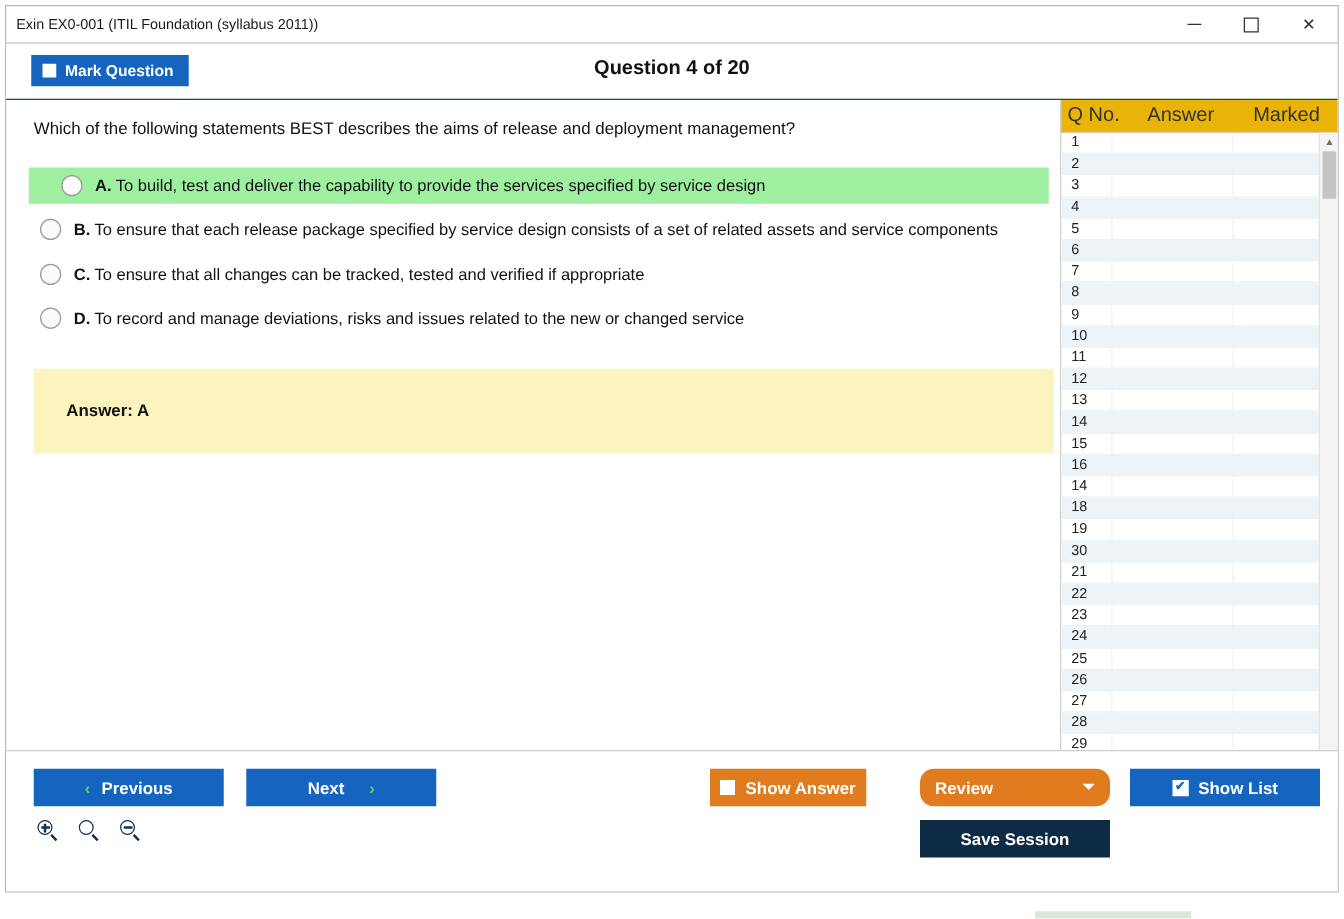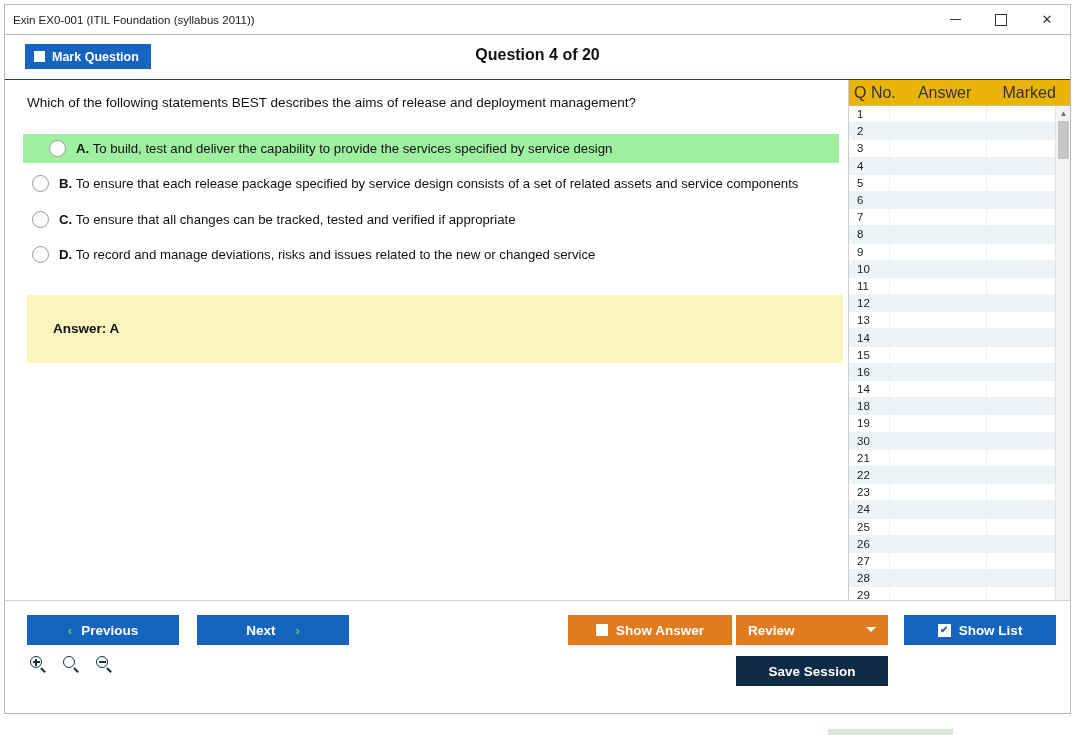--- a/index.html
+++ b/index.html
@@ -280,33 +280,34 @@
     left: 192px; top: 14px;
     width: 152px; height: 30px;
     background: #1565c0;
     gap: 20px;
   }
   .chev { font-size: 13px; line-height: 1; }
   .chev-green { color: #5fd35f; font-weight: bold; }
 
   .btn-show-answer {
     left: 563px; top: 14px;
-    width: 164px; height: 30px;
+    width: 125px; height: 30px;
     background: #e07b1e;
     gap: 8px;
   }
   .btn-show-answer .chk {
     width: 12px; height: 12px; background: #ffffff; display: inline-block;
   }
   .btn-review {
     left: 731px; top: 14px;
     width: 152px; height: 30px;
     background: #e07b1e;
     justify-content: flex-start;
     padding-left: 12px;
+    border-radius: 11px;
   }
   .btn-review .caret {
     position: absolute;
     right: 12px; top: 12px;
     width: 0; height: 0;
     border-left: 5px solid transparent;
     border-right: 5px solid transparent;
     border-top: 5px solid #ffffff;
   }
   .btn-show-list {

